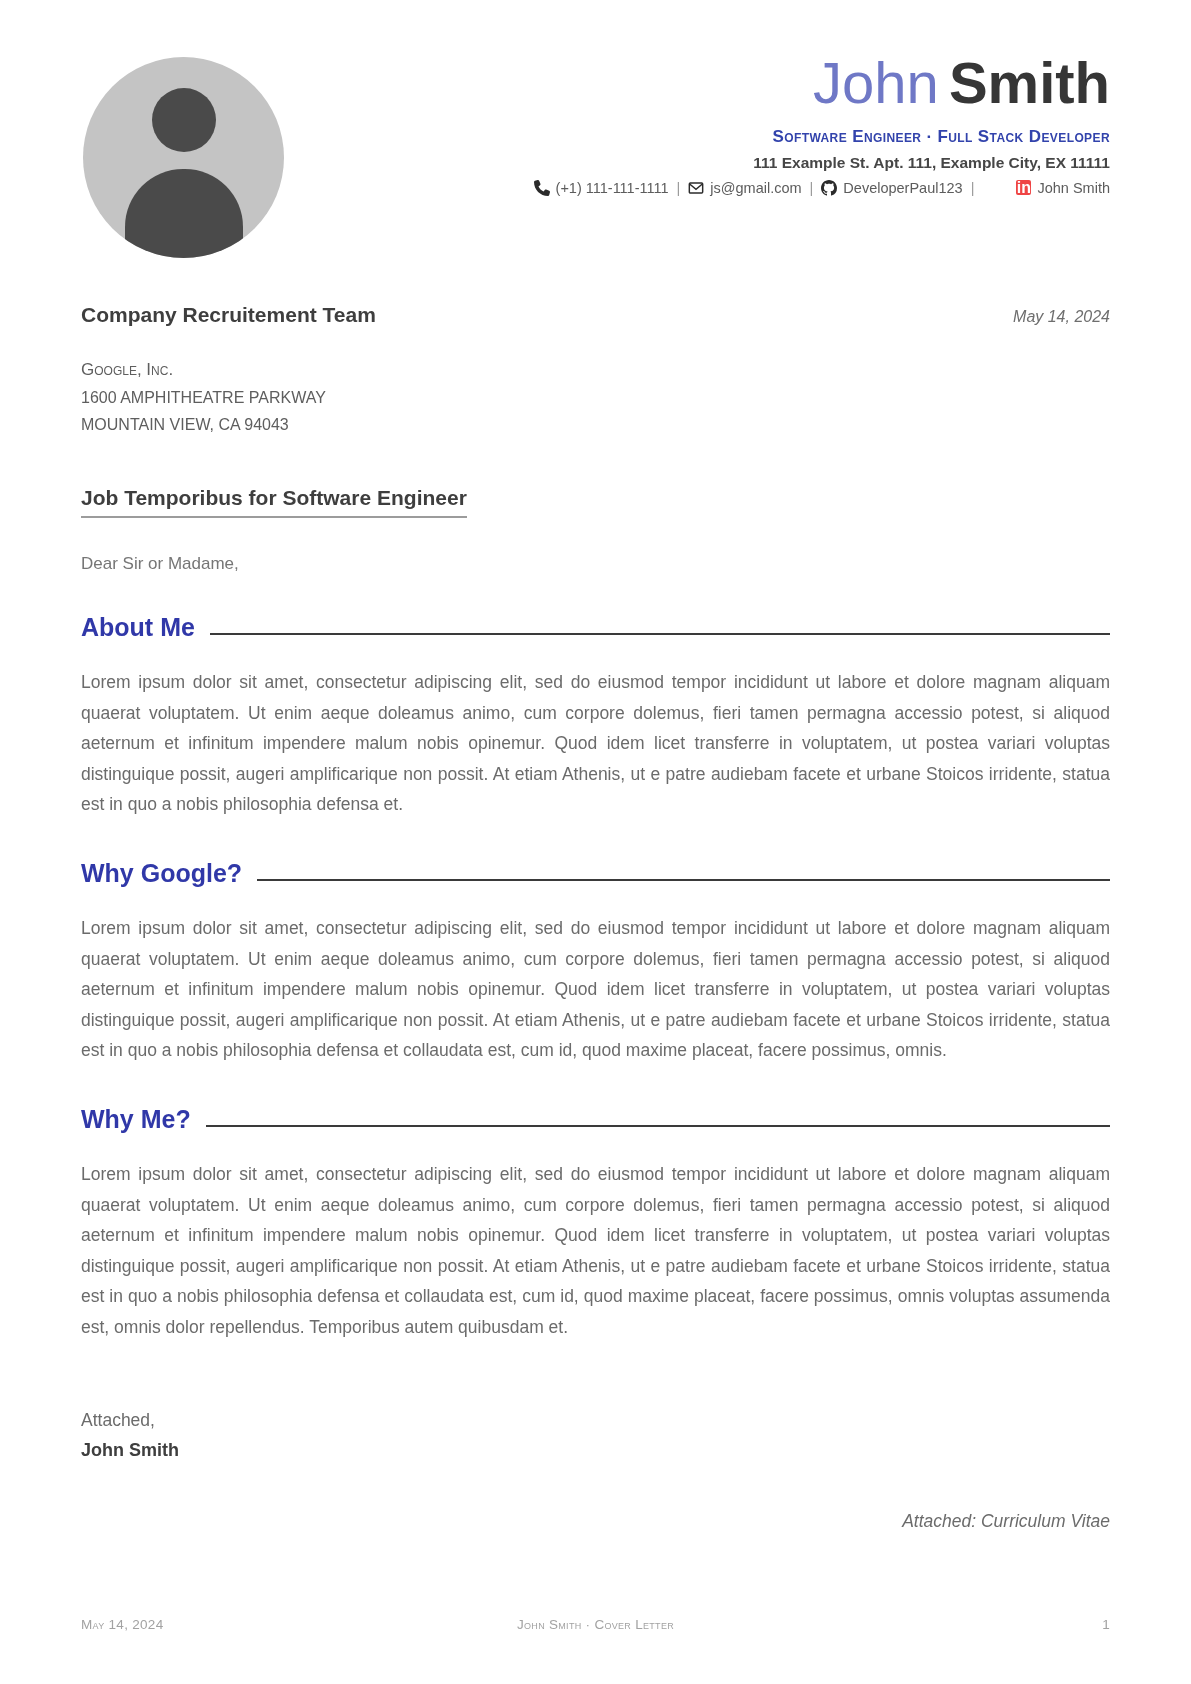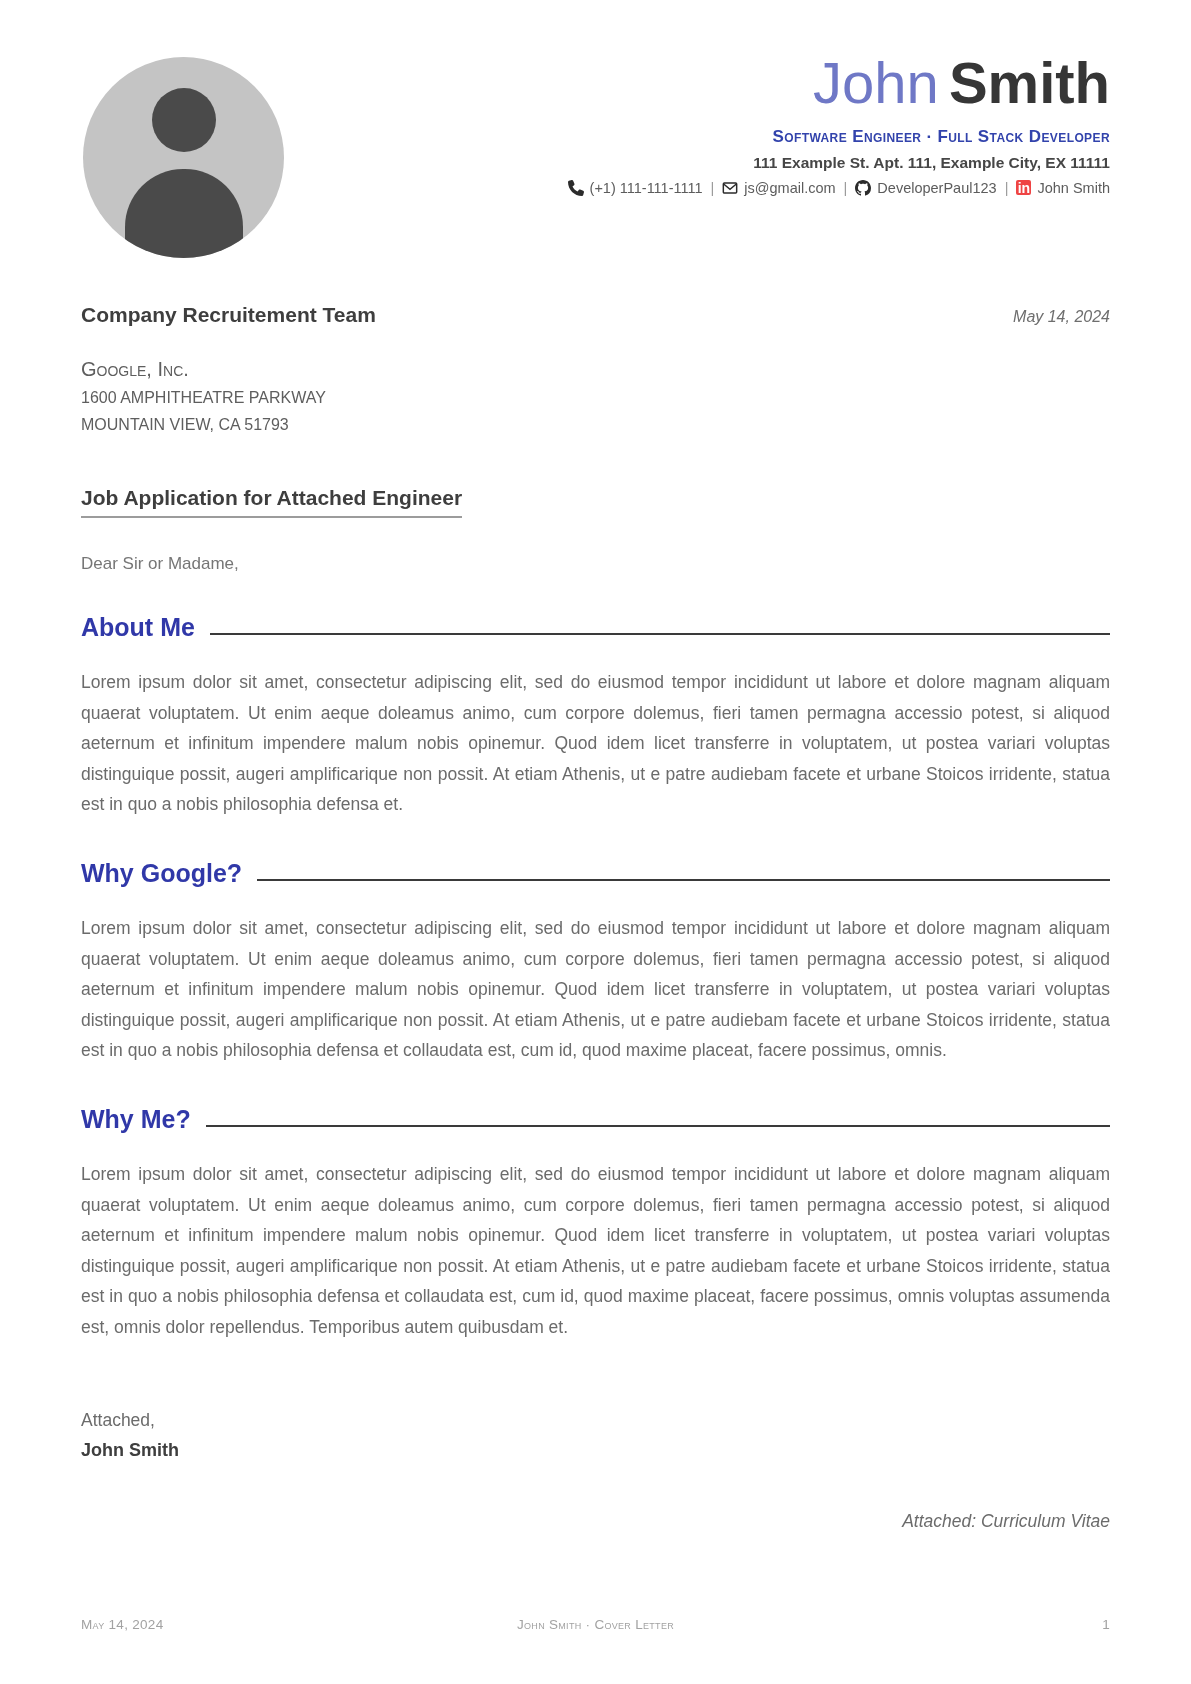--- a/index.html
+++ b/index.html
@@ -61,33 +61,33 @@
     font-size: 14.5px;
     color: #5c5c5c;
     display: flex; align-items: flex-start; justify-content: flex-end;
     gap: 6px;
   }
   .contact .pipe { color: #9a9a9a; margin: 0 2px; }
   .cicon { display: inline-flex; width: 16px; height: 16px; color: #2b2b2b; }
   .cicon svg { width: 100%; height: 100%; }
   .li-badge {
     width: 15px; height: 15px; background: #ef4444; border-radius: 2px;
-    color: #fff; font-size: 14px; font-weight: 700;
-    display: inline-flex; align-items: center; justify-content: center;
+    color: #fff; font-size: 16px; font-weight: 700;
+    display: inline-flex; align-items: center; justify-content: center; margin-left: 34px;
   }
 
   
   .recipient-row {
     margin-top: 46px;
     display: flex; justify-content: space-between; align-items: baseline;
   }
   .recipient-name { font-size: 21px; font-weight: 700; color: #3e3e3e; }
   .letter-date { font-size: 16px; font-style: italic; color: #6e6e6e; }
   .company-block { margin-top: 29px; font-size: 16px; color: #5e5e5e; line-height: 27.5px; }
-  .company-name { font-variant: small-caps; font-size: 20px; }
+  .company-name { font-variant: small-caps; font-size: 17px; }
 
   
   .subject {
     margin-top: 47px;
     display: inline-block;
     font-size: 21px; font-weight: 700; color: #3e3e3e;
     padding-bottom: 6px;
     border-bottom: 2px solid #9c9c9c;
   }
   .salutation { margin-top: 36px; font-size: 17px; color: #767676; }
@@ -174,25 +174,25 @@
     </div>
   </div>
 
   <div class="recipient-row">
     <div class="recipient-name">Company Recruitement Team</div>
     <div class="letter-date">May 14, 2024</div>
   </div>
   <div class="company-block">
     <div class="company-name">Google, Inc.</div>
     <div>1600 AMPHITHEATRE PARKWAY</div>
-    <div>MOUNTAIN VIEW, CA 51793</div>
+    <div>MOUNTAIN VIEW, CA 94043</div>
   </div>
 
   <div>
-    <div class="subject">Job Application for Attached Engineer</div>
+    <div class="subject">Job Temporibus for Software Engineer</div>
   </div>
   <div class="salutation">Dear Sir or Madame,</div>
 
   <div class="section">
     <div class="section-head">
       <span class="section-title">About Me</span>
       <span class="section-rule"></span>
     </div>
     <div class="section-body">Lorem ipsum dolor sit amet, consectetur adipiscing elit, sed do eiusmod tempor incididunt ut labore et dolore magnam aliquam quaerat voluptatem. Ut enim aeque doleamus animo, cum corpore dolemus, fieri tamen permagna accessio potest, si aliquod aeternum et infinitum impendere malum nobis opinemur. Quod idem licet transferre in voluptatem, ut postea variari voluptas distinguique possit, augeri amplificarique non possit. At etiam Athenis, ut e patre audiebam facete et urbane Stoicos irridente, statua est in quo a nobis philosophia defensa et.</div>
   </div>

